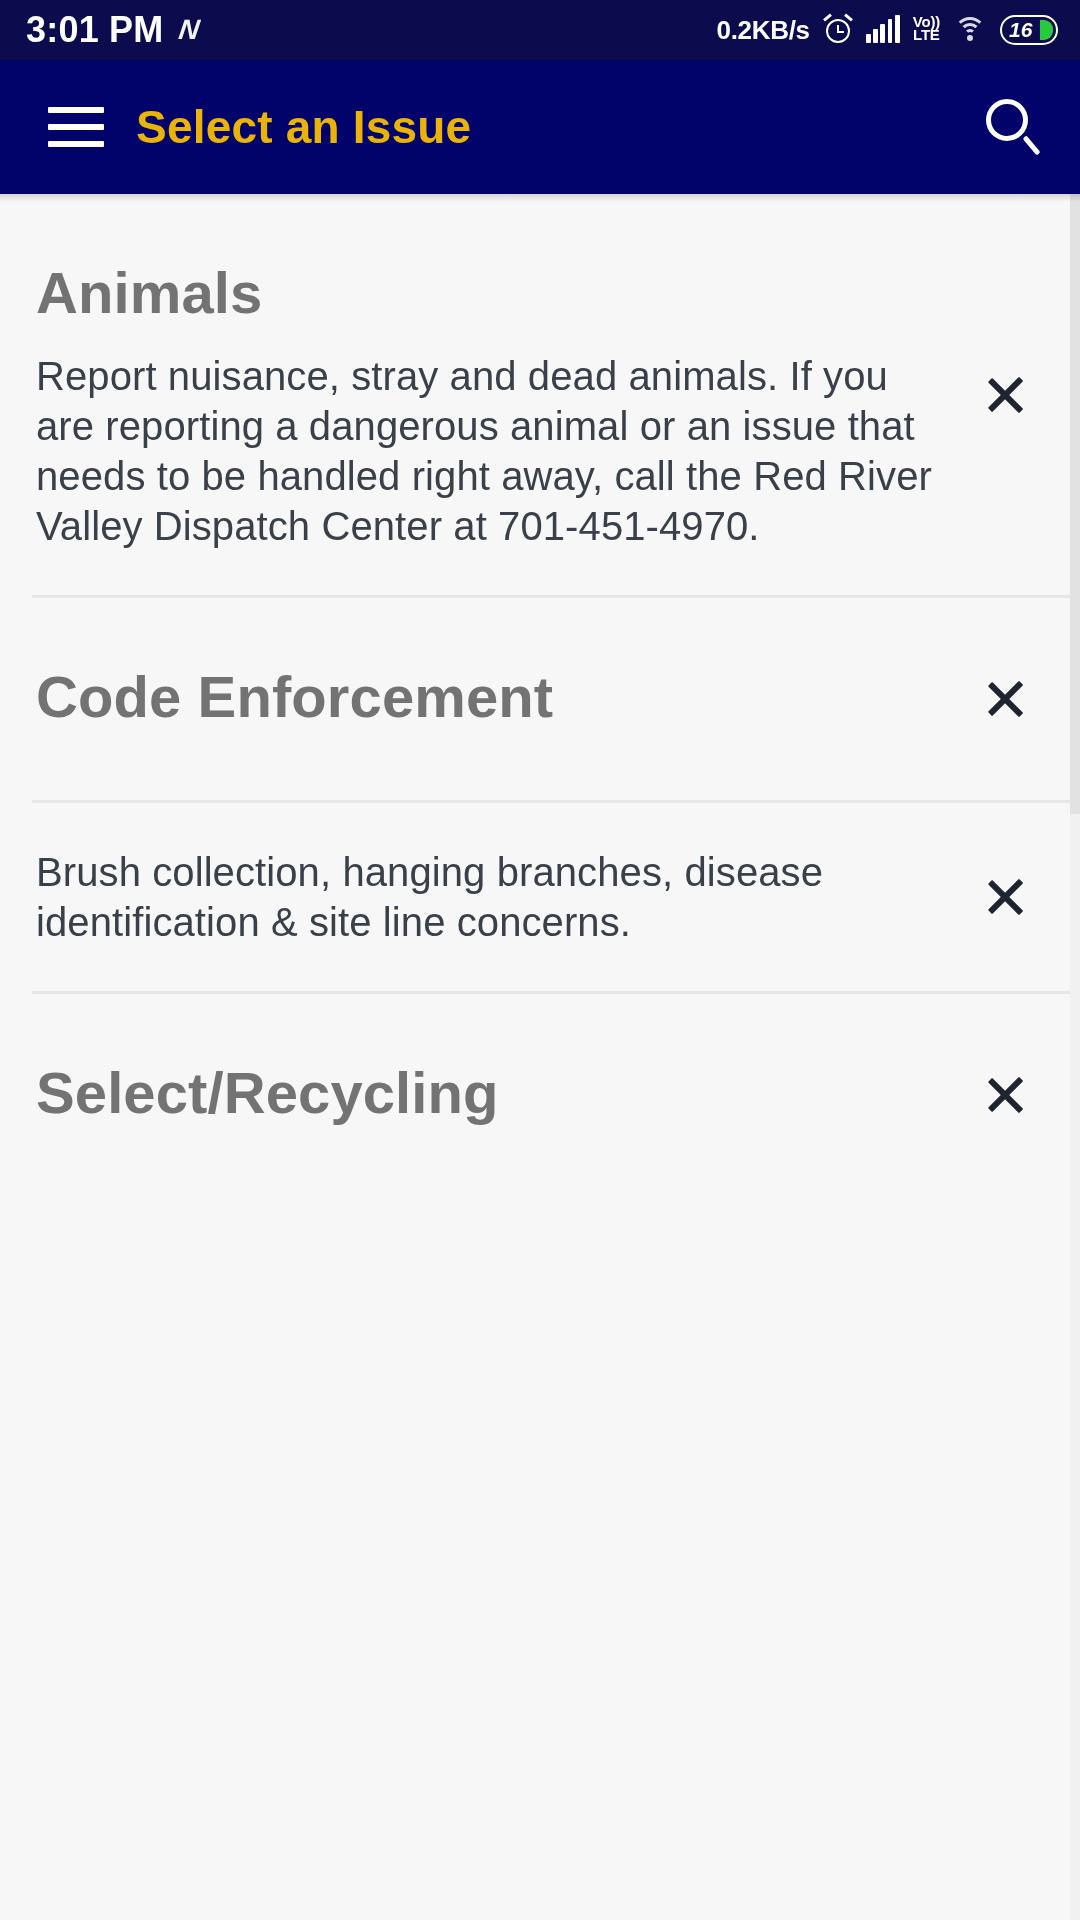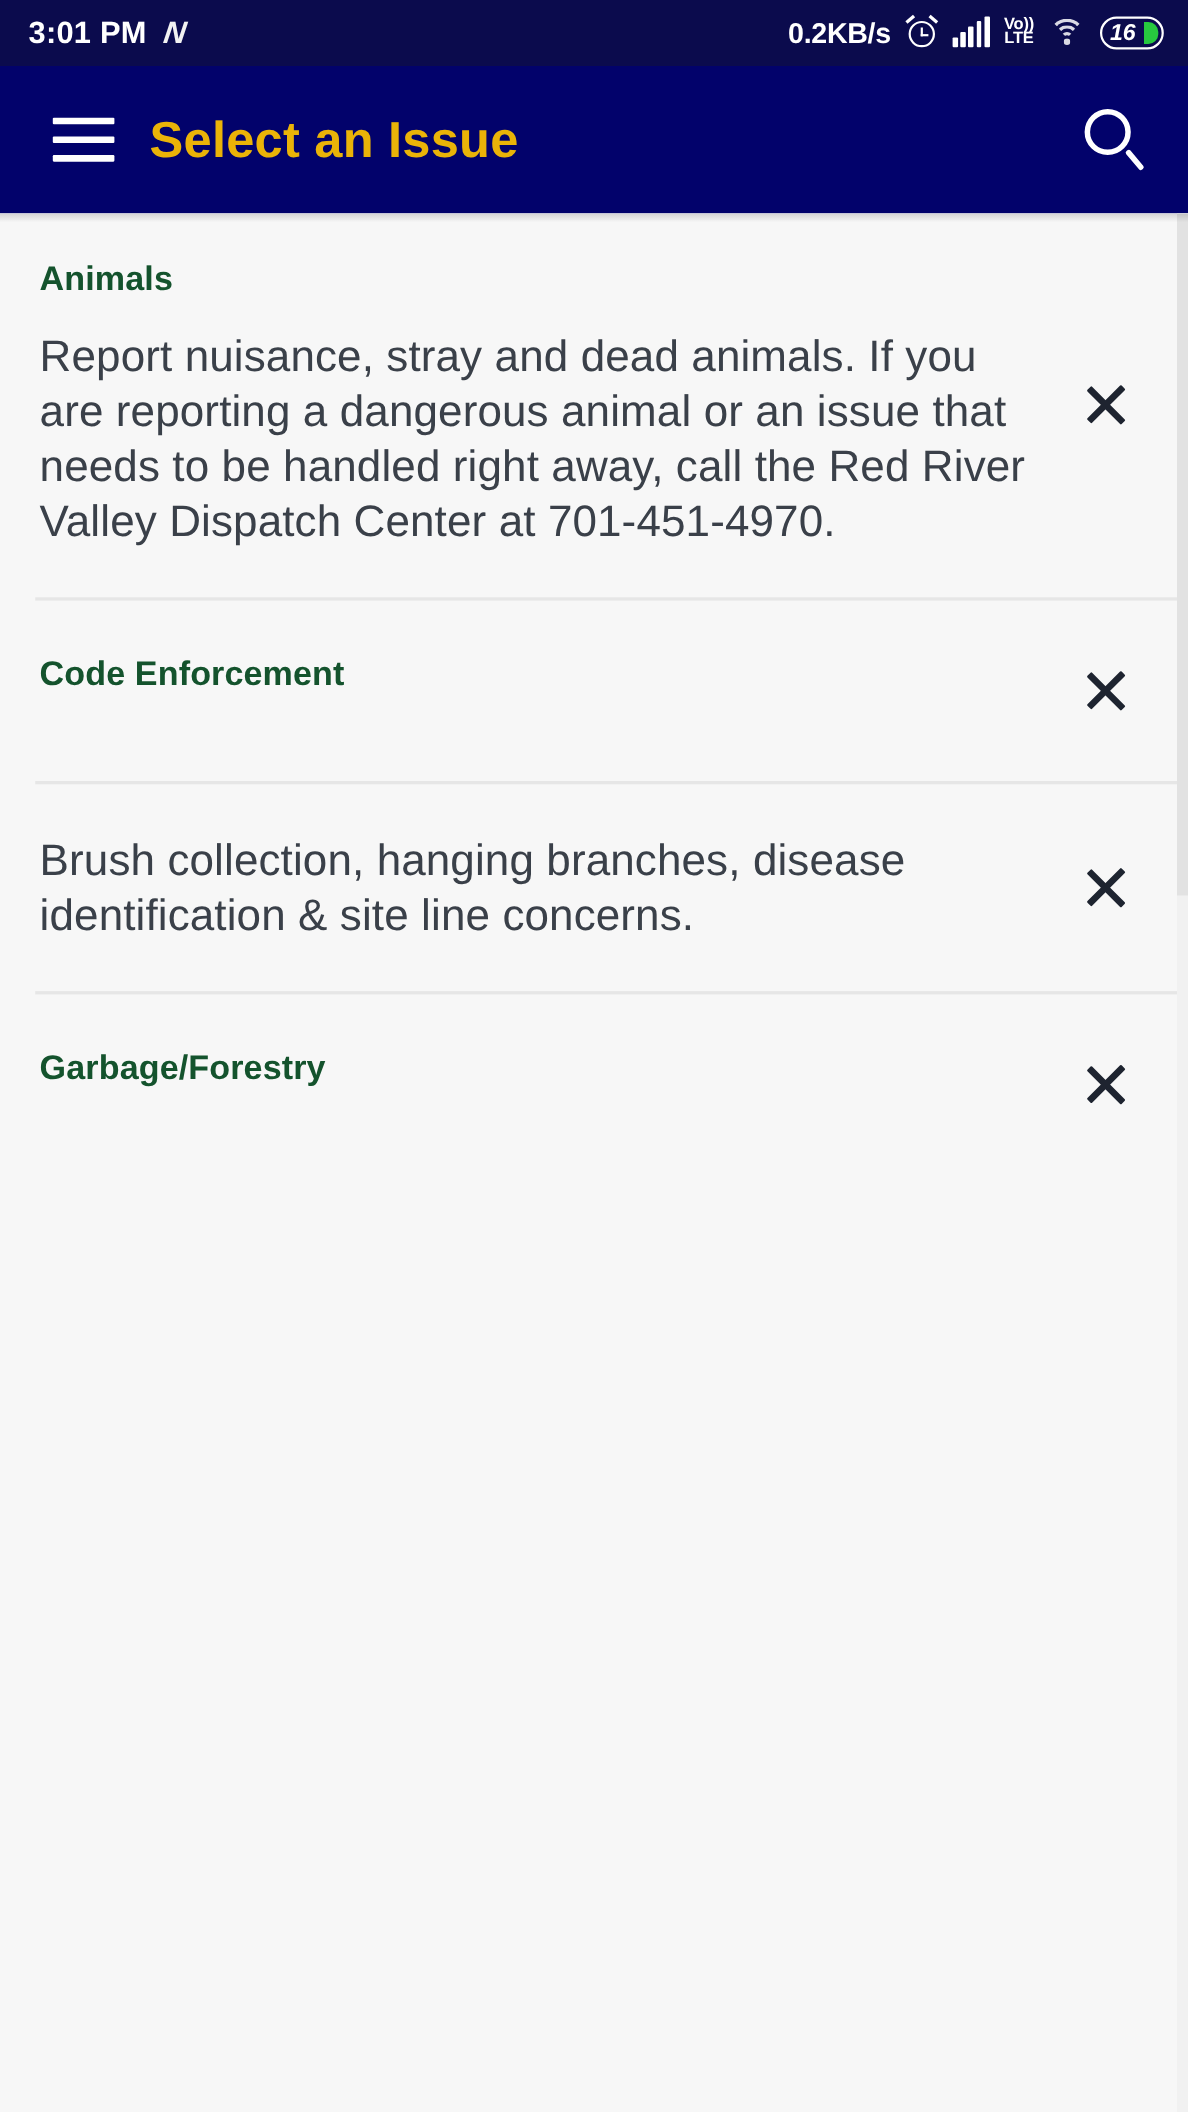--- a/index.html
+++ b/index.html
@@ -12,21 +12,21 @@
 
   
   .status-bar{
     height:60px; width:100%;
     background:#0b0b4d;
     display:flex; align-items:center;
     padding:0 22px 0 26px;
     color:#ffffff;
   }
   .sb-left{ display:flex; align-items:center; gap:16px; }
-  .sb-time{ font-size:28px; font-weight:bold; letter-spacing:.2px; }
+  .sb-time{ font-size:36px; font-weight:bold; letter-spacing:.2px; }
   .sb-nlogo{
     font-size:28px; font-weight:bold; font-style:italic;
     transform:skewX(-8deg); color:#f2f2f2; line-height:1;
   }
   .sb-right{ margin-left:auto; display:flex; align-items:flex-start; gap:13px; }
   .sb-net{ font-size:26px; font-weight:bold; letter-spacing:-.3px; }
 
   .ico{ display:inline-block; }
   .alarm-ico{ width:30px; height:30px; position:relative; }
   .alarm-ico .body{
@@ -107,22 +107,22 @@
     background:linear-gradient(to bottom, rgba(0,0,0,.14), rgba(0,0,0,0));
     z-index:5; pointer-events:none;
   }
   .list-item{
     display:flex; align-items:center;
     padding:44px 34px 44px 36px;
     position:relative;
   }
   .li-text{ flex:1; padding-right:30px; }
   .li-title{
-    font-size:31px; font-weight:bold; color:#14532d;
-    letter-spacing:.1px; margin-bottom:28px; line-height:1.06;
+    font-size:58px; font-weight:bold; color:#737373;
+    letter-spacing:.1px; margin-bottom:28px; line-height:1.06;margin-top:24px;
   }
   .li-desc{
     font-size:40px; color:#3a4049; line-height:1.25; letter-spacing:.1px;
   }
   .chev{
     width:46px; height:76px; flex:0 0 46px;
     position:relative; margin-right:16px; cursor:pointer;
   }
   .chev:before, .chev:after{
     content:""; position:absolute; left:6px; width:44px; height:6px;
@@ -232,17 +232,17 @@
   <div class="list-item">
     <div class="li-text">
       <div class="li-desc">Brush collection, hanging branches, disease identification &amp; site line concerns.</div>
     </div>
     <div class="chev"></div>
   </div>
   <div class="divider"></div>
 
   <div class="list-item">
     <div class="li-text">
-      <div class="li-title">Garbage/Forestry</div>
+      <div class="li-title">Select/Recycling</div>
     </div>
     <div class="chev"></div>
   </div>
 </div>
 
 </body></html>

